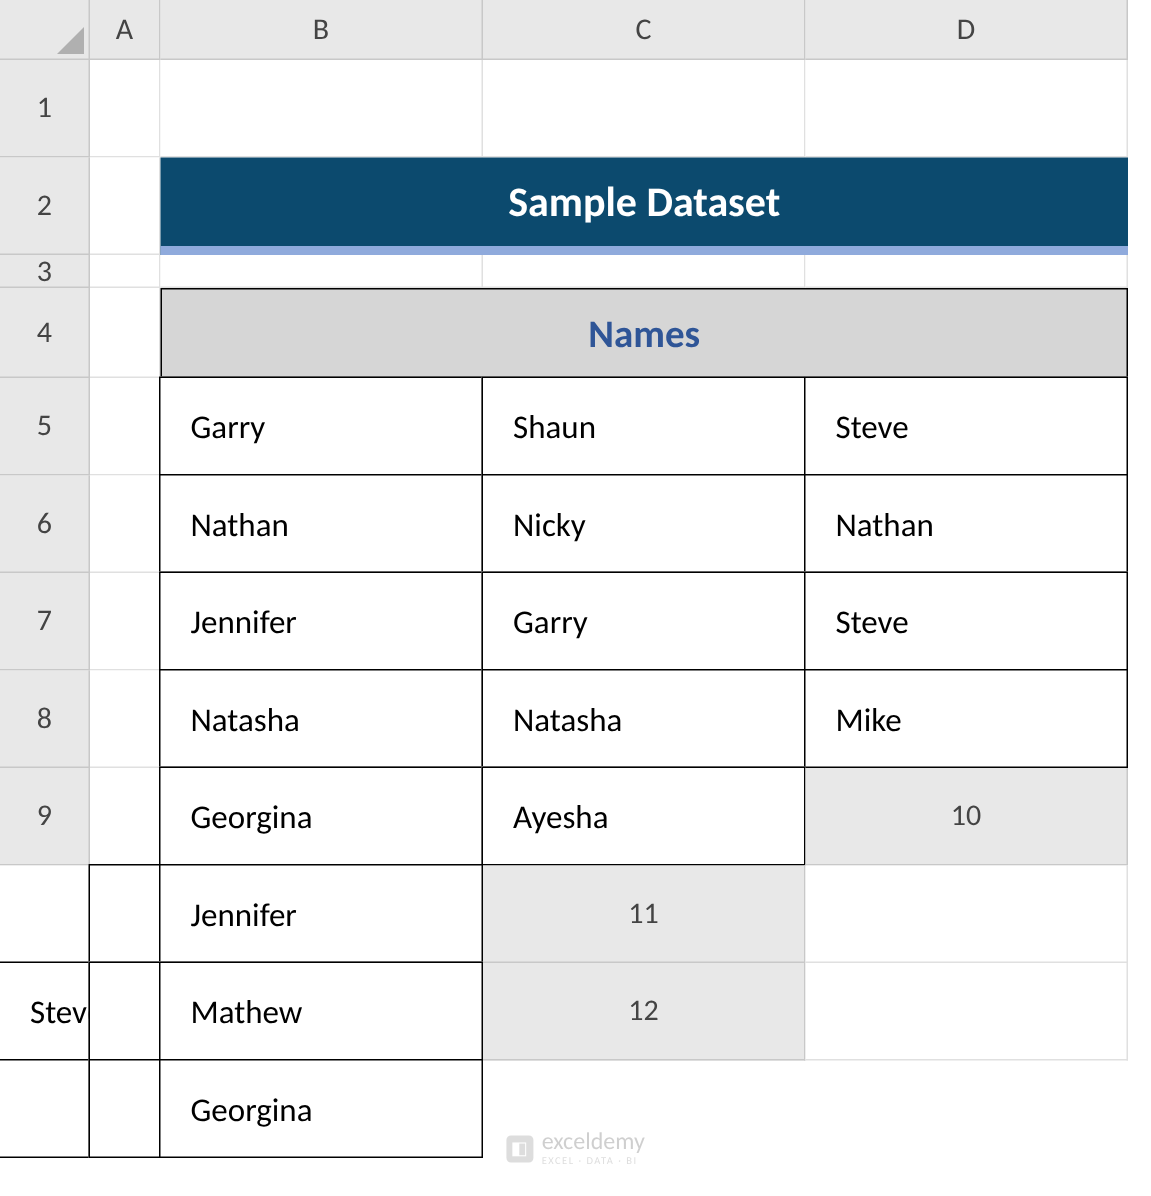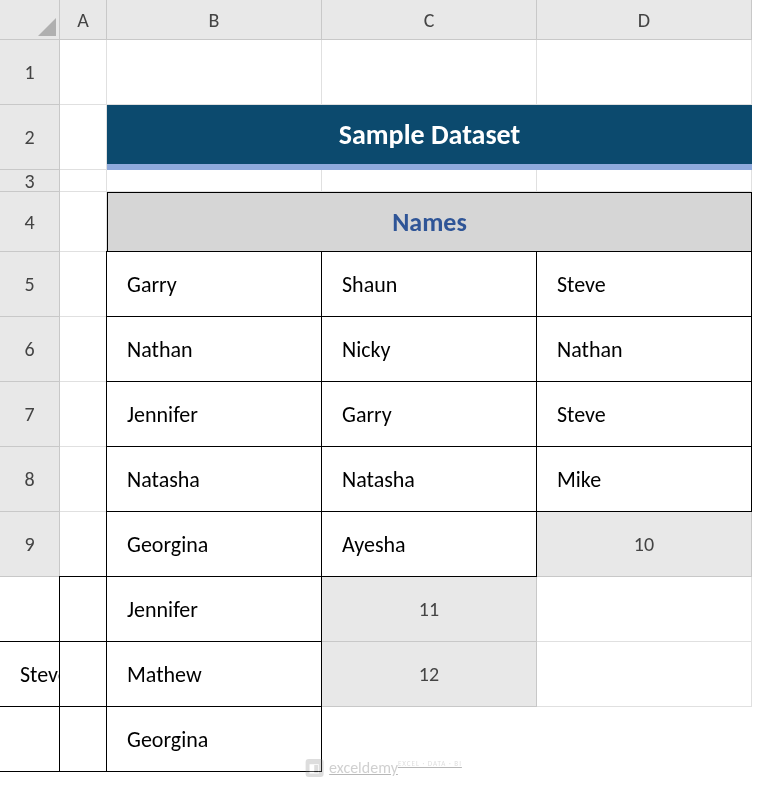--- a/index.html
+++ b/index.html
@@ -113,23 +113,22 @@
       background: #888;
       border-radius: 3px;
       display: flex;
       align-items: center;
       justify-content: center;
       font-size: 12px;
       color: #fff;
     }
     .watermark-text {
       display: flex;
-      flex-direction: row;
+      flex-direction: column;
       line-height: 1;
-      text-decoration: underline;
     }
     .watermark-main {
       font-size: 16px;
       color: #555;
       font-weight: 500;
     }
     .watermark-sub {
       font-size: 7px;
       color: #888;
       letter-spacing: 1px;

